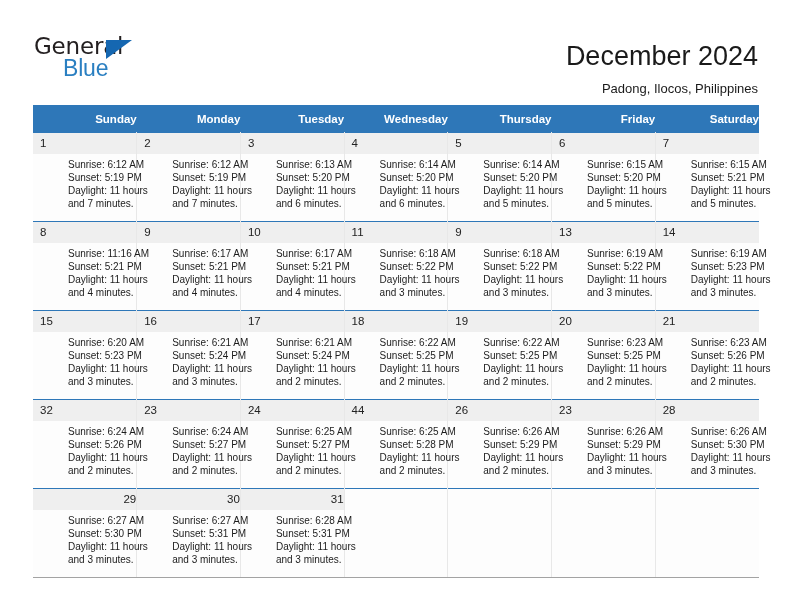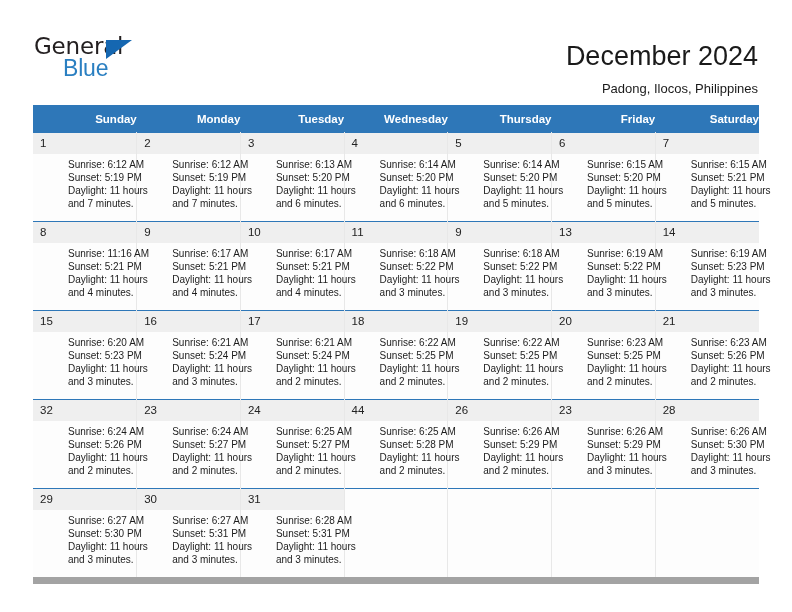--- a/index.html
+++ b/index.html
@@ -114,21 +114,21 @@
 
   .week-row > td {
     vertical-align: top;
     padding: 0;
     border-top: 1.4px solid #2e77b8;
     border-right: 1px solid #e8e8e8;
     background: #fdfdfd;
     height: 88px;
   }
   .week-row > td:last-child { border-right: none; }
-  .week-row.last > td { border-bottom: 7px solid #a3a3a3; }
+  .week-row.last > td { border-bottom: 1px solid #a3a3a3; text-align: right; }
 
   .daynum {
     background: #efefef;
     font-size: 11.5px;
     color: #222;
     padding: 4px 0 4px 7px;
     height: 13px;
     line-height: 13px;
   }
   .cell-empty .daynum {

